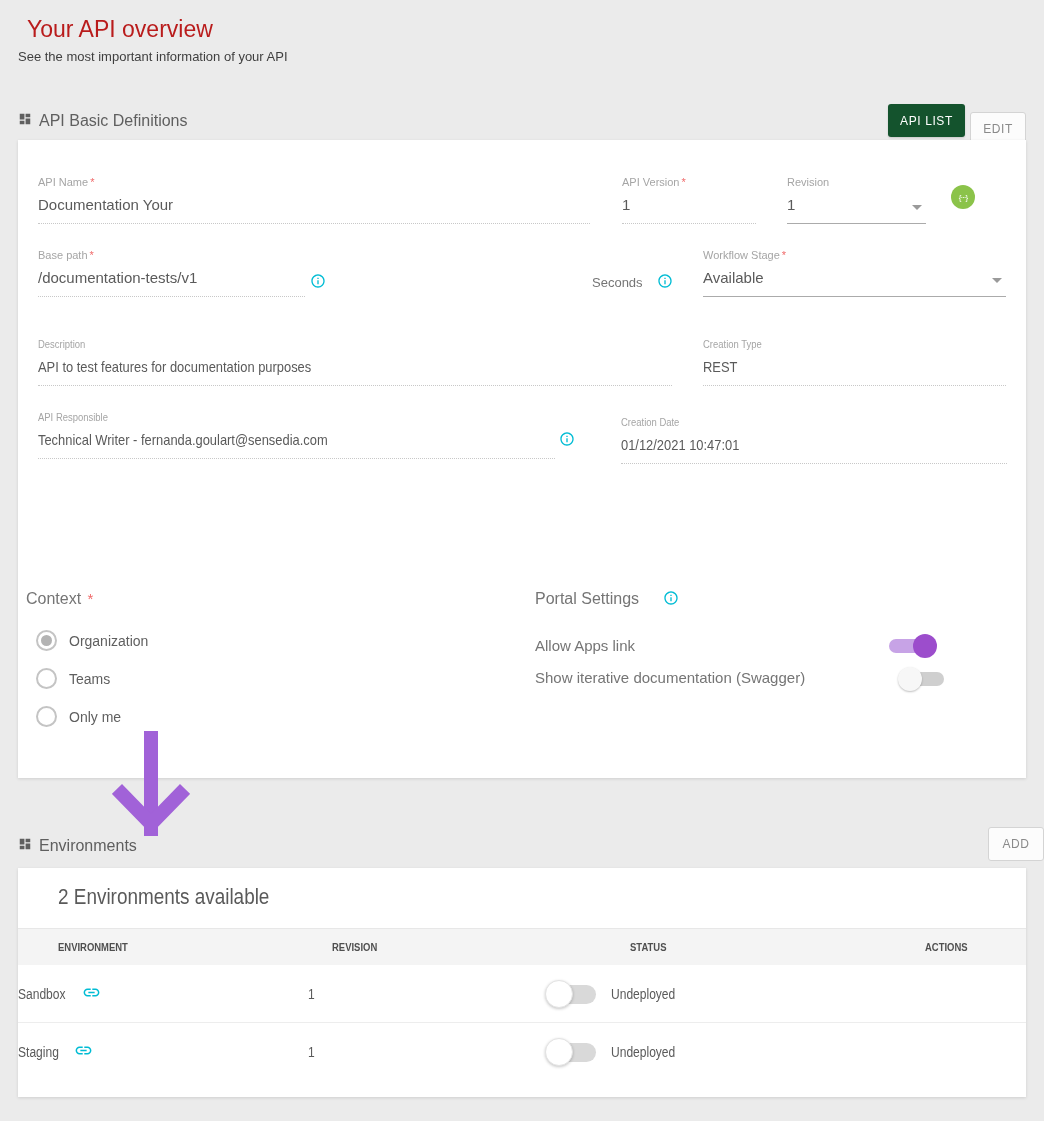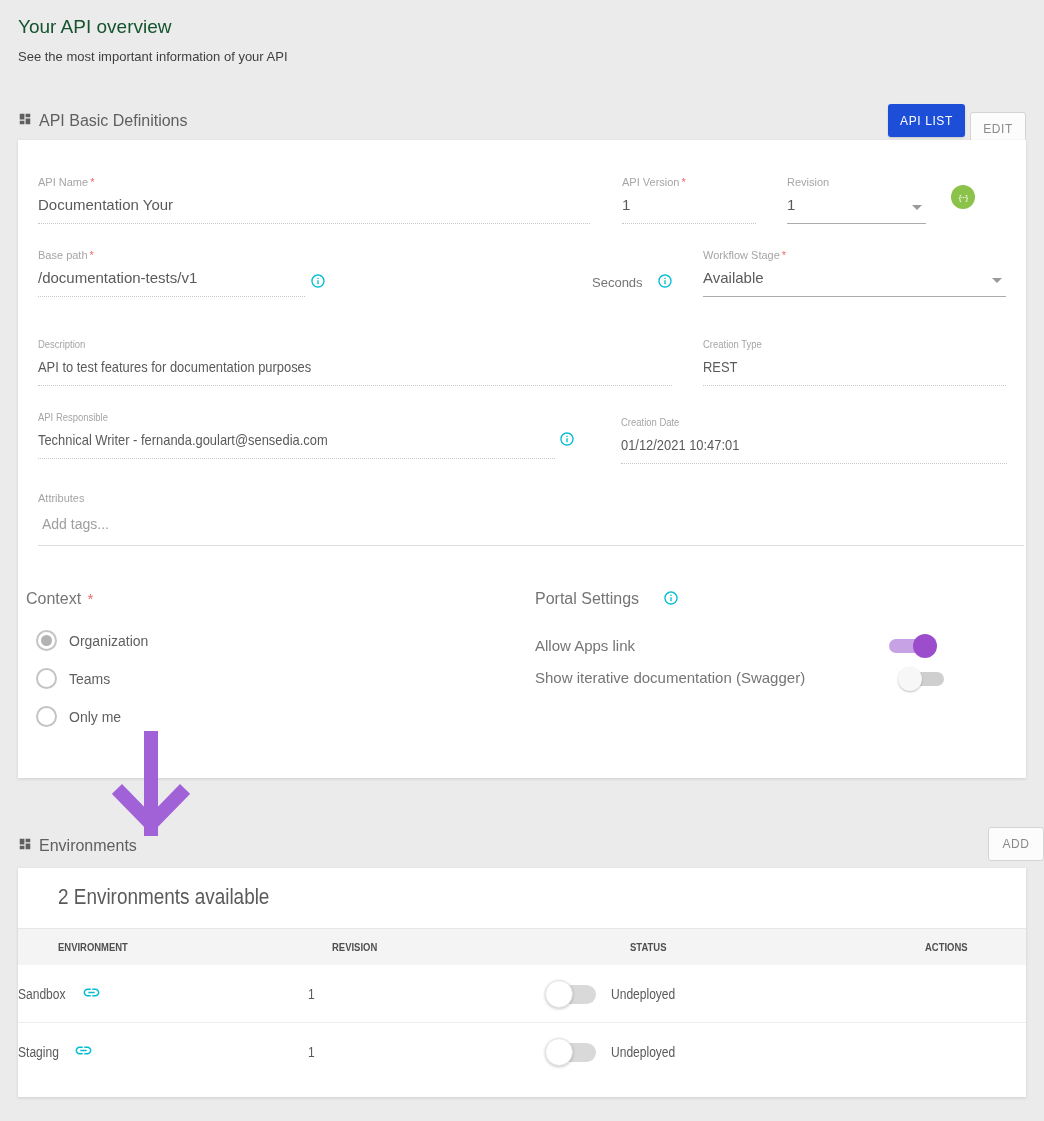--- a/index.html
+++ b/index.html
@@ -7,29 +7,29 @@
   body {
     position: relative;
     background: #ebebeb;
     font-family: "Liberation Sans", sans-serif;
     color: #5a5a5a;
     overflow: hidden;
   }
   .abs { position: absolute; }
 
   
-  .page-title { left:18px; top:16px; font-size:19px; color:#14532d; font-weight:400; }
+  .page-title { left:27px; top:16px; font-size:23px; color:#b91c1c; font-weight:400; }
   .page-subtitle { left:18px; top:49px; font-size:13px; color:#3f3f3f; }
 
   .section-head { display:flex; align-items:center; gap:7px; font-size:16px; color:#5f5f5f; }
   .sec1 { left:18px; top:112px; }
   .sec2 { left:18px; top:837px; }
 
   .btn { border-radius:3px; font-size:12px; letter-spacing:.6px; display:flex; align-items:center; justify-content:center; cursor:pointer; font-family:"Liberation Sans",sans-serif; }
-  .btn-primary { background:#1d4ed8; color:#fff; border:none; box-shadow:0 1px 2px rgba(0,0,0,.15); }
+  .btn-primary { background:#14532d; color:#fff; border:none; box-shadow:0 1px 2px rgba(0,0,0,.15); }
   .btn-flat { background:#fcfcfc; color:#8a8a8a; border:1px solid #d4d4d4; }
   .btn-apilist { left:888px; top:104px; width:77px; height:33px; }
   .btn-edit { left:970px; top:112px; width:56px; height:33px; }
   .btn-add { left:988px; top:827px; width:56px; height:34px;text-align:center; }
 
   
   .card { background:#fff; box-shadow:0 1px 3px rgba(0,0,0,.12); }
   .card1 { left:18px; top:140px; width:1008px; height:638px; }
   .card2 { left:18px; top:868px; width:1008px; height:229px; }
 
@@ -147,24 +147,20 @@
     <span class="fvalue"><span class="cond">Technical Writer - fernanda.goulart@sensedia.com</span></span>
   </div>
   <span class="info-abs" style="left:541px; top:291px;"><svg class="info-icon" viewBox="0 0 24 24">
         <path fill="#00bcd4" d="M11 7h2v2h-2zm0 4h2v6h-2zm1-9C6.48 2 2 6.48 2 12s4.48 10 10 10 10-4.48 10-10S17.52 2 12 2zm0 18c-4.41 0-8-3.59-8-8s3.59-8 8-8 8 3.59 8 8-3.59 8-8 8z"></path>
       </svg></span>
   <div class="field" style="left:603px; top:272px; width:386px;">
     <span class="flabel cond">Creation Date</span>
     <span class="fvalue"><span class="cond">01/12/2021 10:47:01</span></span>
   </div>
 
-  <div class="field lightline" style="left:20px; top:352px; width:986px;">
-    <span class="flabel">Attributes</span>
-    <span class="fvalue" style="padding:8px 0 13px 4px;"><span class="placeholder">Add tags...</span></span>
-  </div>
 
   <div class="group-title" style="left:8px; top:450px;">
     <span><span>Context</span> <span class="req" style="font-size:15px;">*</span></span>
   </div>
   <div class="radio-row" style="left:18px; top:490px;">
     <span class="radio checked"></span>
     <span>Organization</span>
   </div>
   <div class="radio-row" style="left:18px; top:528px;">
     <span class="radio"></span>

